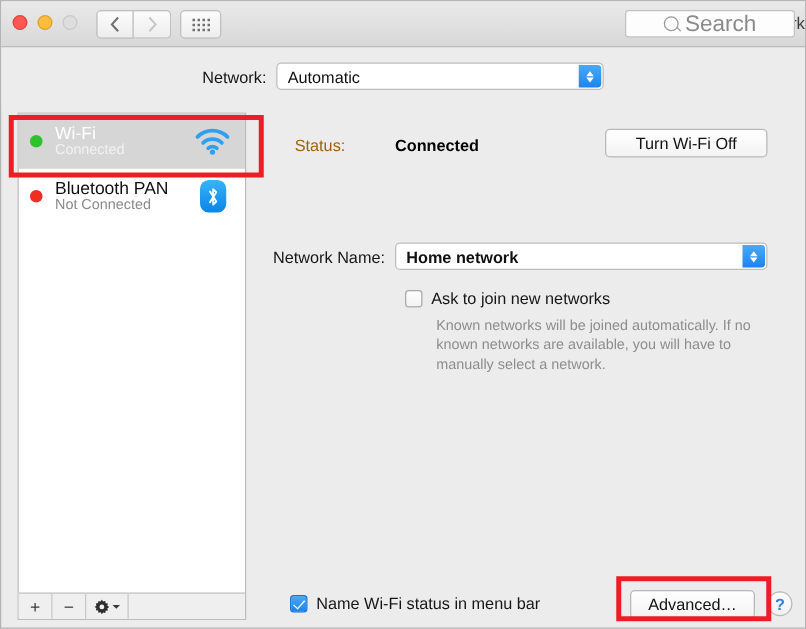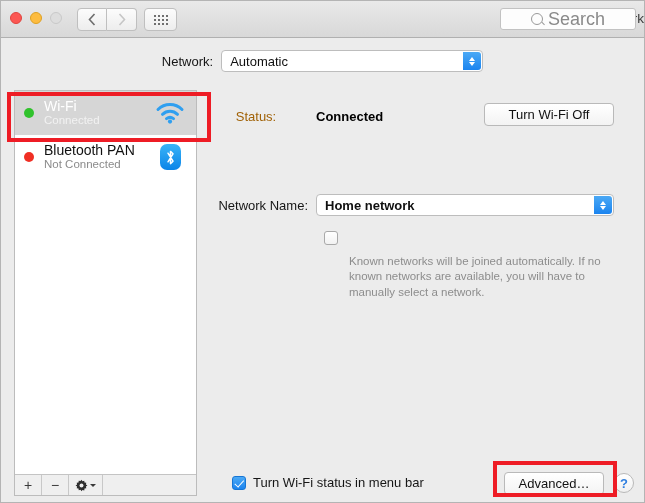--- a/index.html
+++ b/index.html
@@ -538,29 +538,30 @@
         <span>Home network</span>
         <span class="stepper">
           <span class="ar up"></span>
             <span class="ar down"></span>
         </span>
       </div>
     </div>
 
     <div class="row-ask">
       <span class="cbox"></span>
+      <span class="ask-label">Ask to join new networks</span>
     </div>
 
     <div class="helptext">Known networks will be joined automatically. If no known networks are available, you will have to manually select a network.</div>
   </div>
 
   <div class="footer">
     <div class="row-showmenu">
       <span class="cbox checked"></span>
-      <span class="ask-label">Turn Wi-Fi status in menu bar</span>
+      <span class="ask-label">Name Wi-Fi status in menu bar</span>
     </div>
     <div class="btn btn-advanced">Advanced…</div>
     <div class="helpbtn">?</div>
   </div>
 
   <div class="annot annot-wifi"></div>
   <div class="annot annot-advanced"></div>
 
 </div>
 

